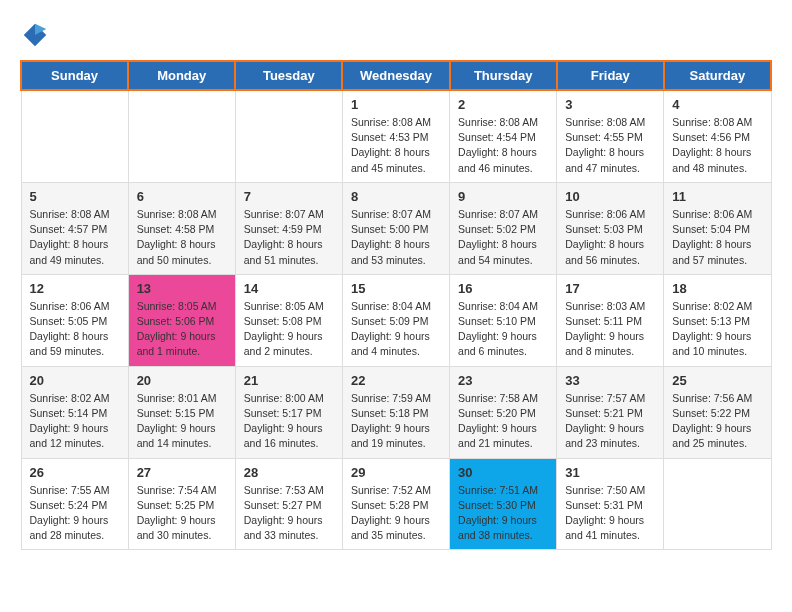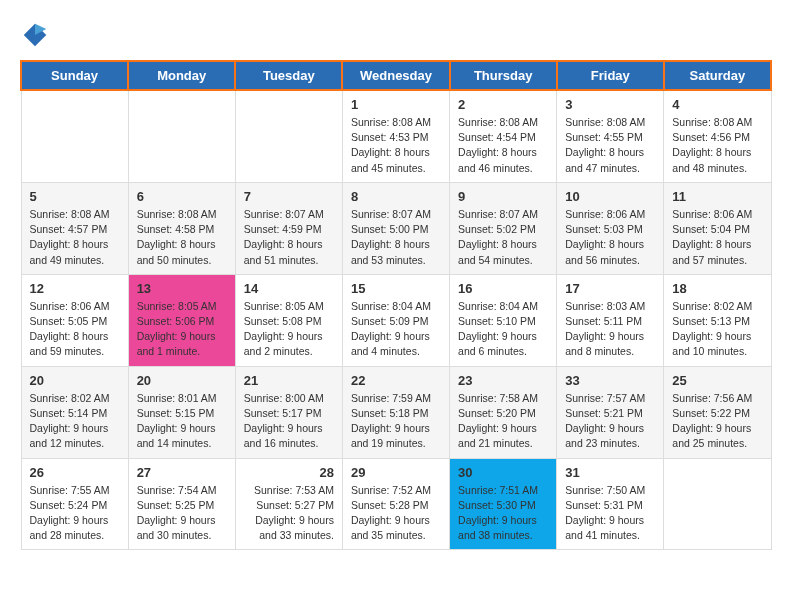--- a/index.html
+++ b/index.html
@@ -219,21 +219,21 @@
       </tr>
       <tr>
         <td style="background: rgb(255, 255, 255);">
           <span class="day-number">26</span>
           <div class="day-info">Sunrise: 7:55 AM<br>Sunset: 5:24 PM<br>Daylight: 9 hours and 28 minutes.</div>
         </td>
         <td style="background: rgb(255, 255, 255);">
           <span class="day-number">27</span>
           <div class="day-info">Sunrise: 7:54 AM<br>Sunset: 5:25 PM<br>Daylight: 9 hours and 30 minutes.</div>
         </td>
-        <td style="background: rgb(255, 255, 255); text-align: right;">
+        <td style="background: rgb(255, 255, 255);">
           <span class="day-number">28</span>
           <div class="day-info">Sunrise: 7:53 AM<br>Sunset: 5:27 PM<br>Daylight: 9 hours and 33 minutes.</div>
         </td>
         <td style="background: rgb(255, 255, 255);">
           <span class="day-number">29</span>
           <div class="day-info">Sunrise: 7:52 AM<br>Sunset: 5:28 PM<br>Daylight: 9 hours and 35 minutes.</div>
         </td>
         <td style="background: #0ea5e9;">
           <span class="day-number">30</span>
           <div class="day-info">Sunrise: 7:51 AM<br>Sunset: 5:30 PM<br>Daylight: 9 hours and 38 minutes.</div>

